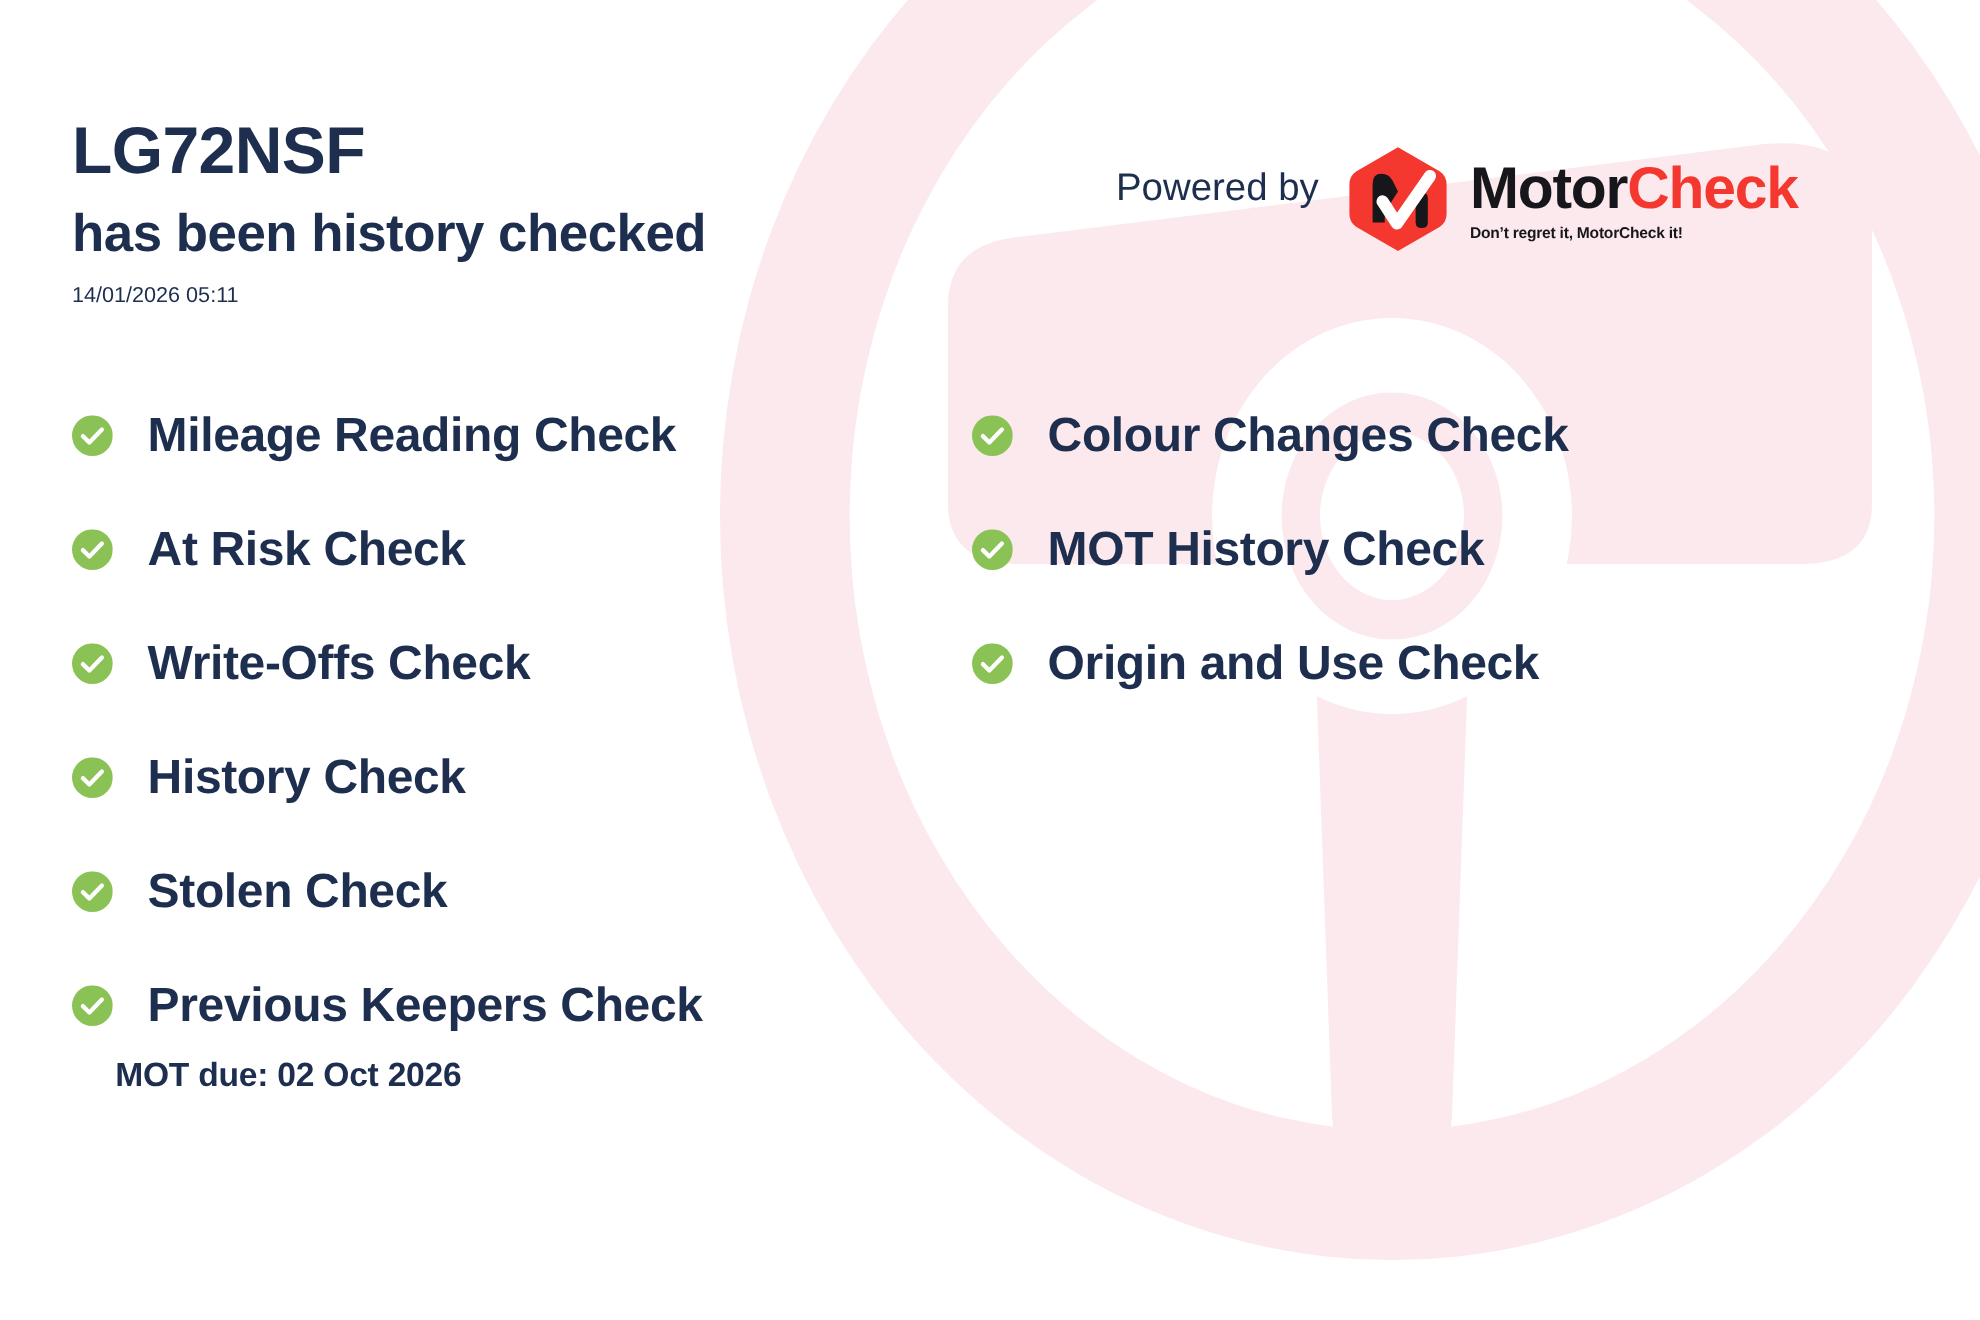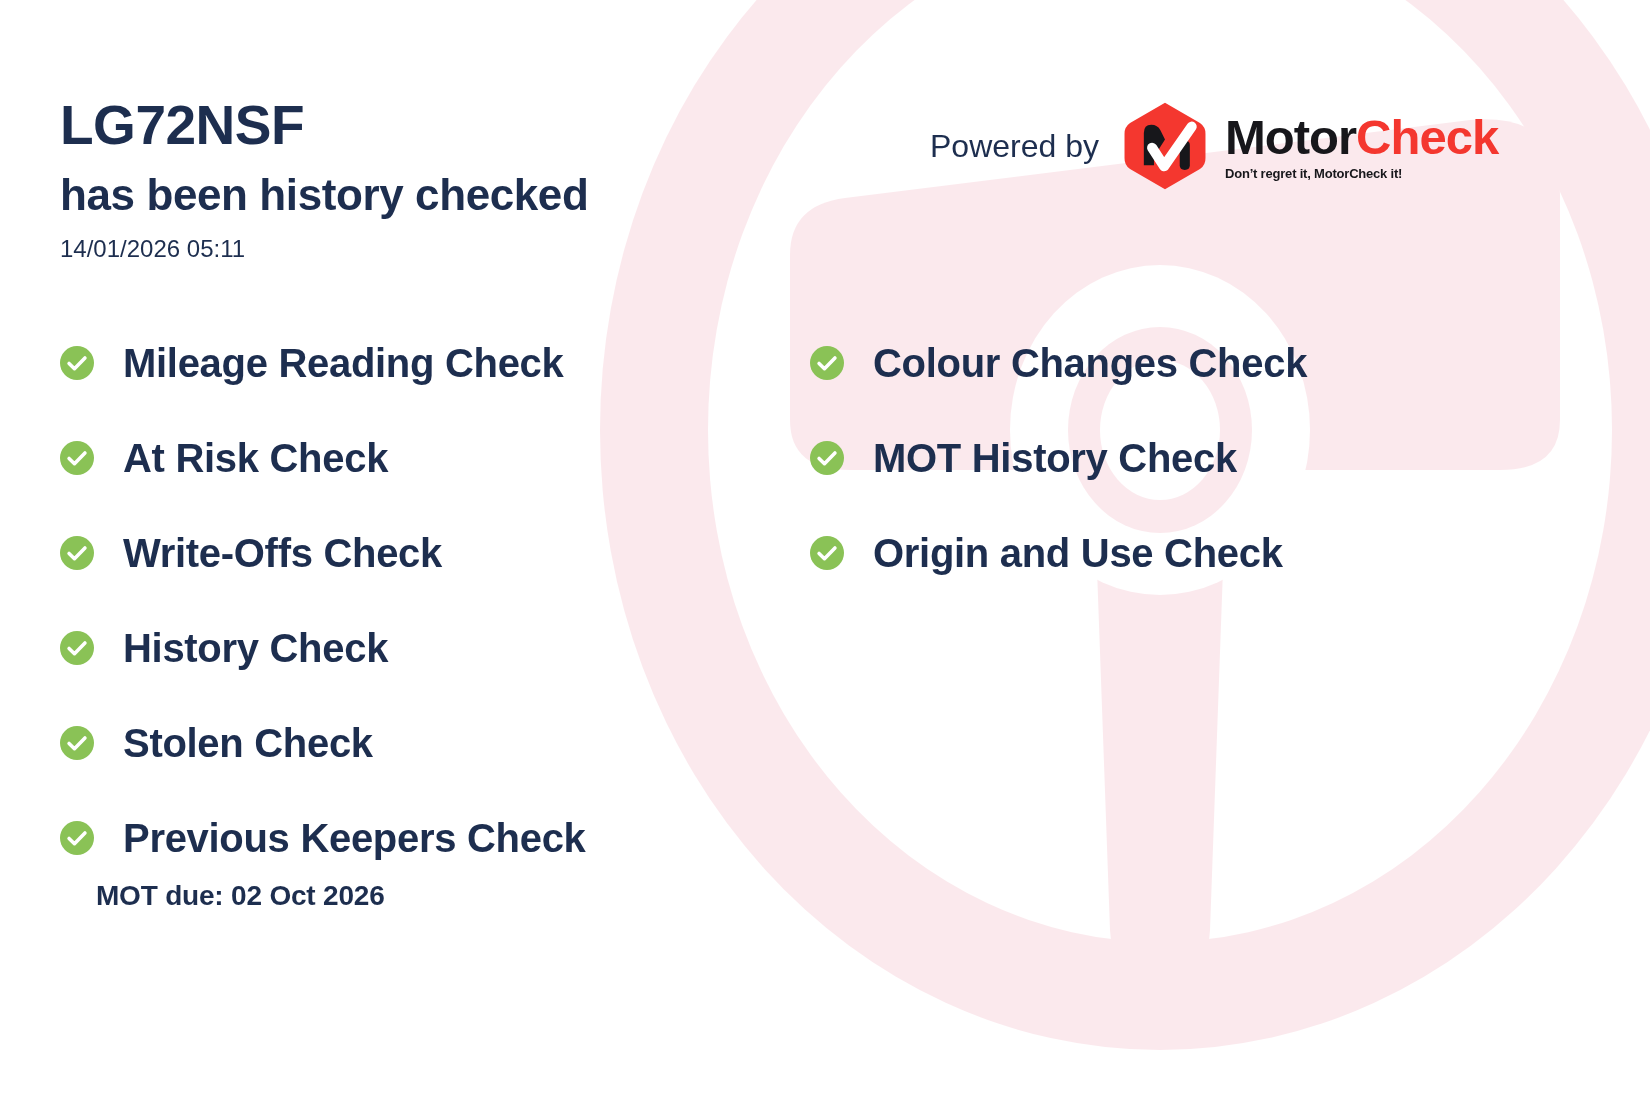--- a/index.html
+++ b/index.html
@@ -57,21 +57,21 @@
     font-weight: bold;
     letter-spacing: -0.4px;
     color: #1d2e4f;
     line-height: 1.0;
     text-align: right;
   }
   .timestamp {
     position: absolute;
     left: 60px;
     top: 237px;
-    font-size: 24px;
+    font-size: 18px;
     font-weight: normal;
     color: #1d2e4f;
     line-height: 1.0;
   }
 
   
   .powered-wrap {
     position: absolute;
     left: 930px;
     top: 100px;
@@ -82,20 +82,21 @@
   .powered-label {
     font-size: 32px;
     font-weight: normal;
     color: #1d2e4f;
     white-space: nowrap;
   }
   .logo-lockup {
     display: flex;
     align-items: center;
     gap: 14px;
+    margin-top: 20px;
   }
   .logo-mark {
     width: 92px;
     height: 92px;
     flex: 0 0 auto;
   }
   .logo-text-col {
     display: flex;
     flex-direction: column;
     justify-content: center;

